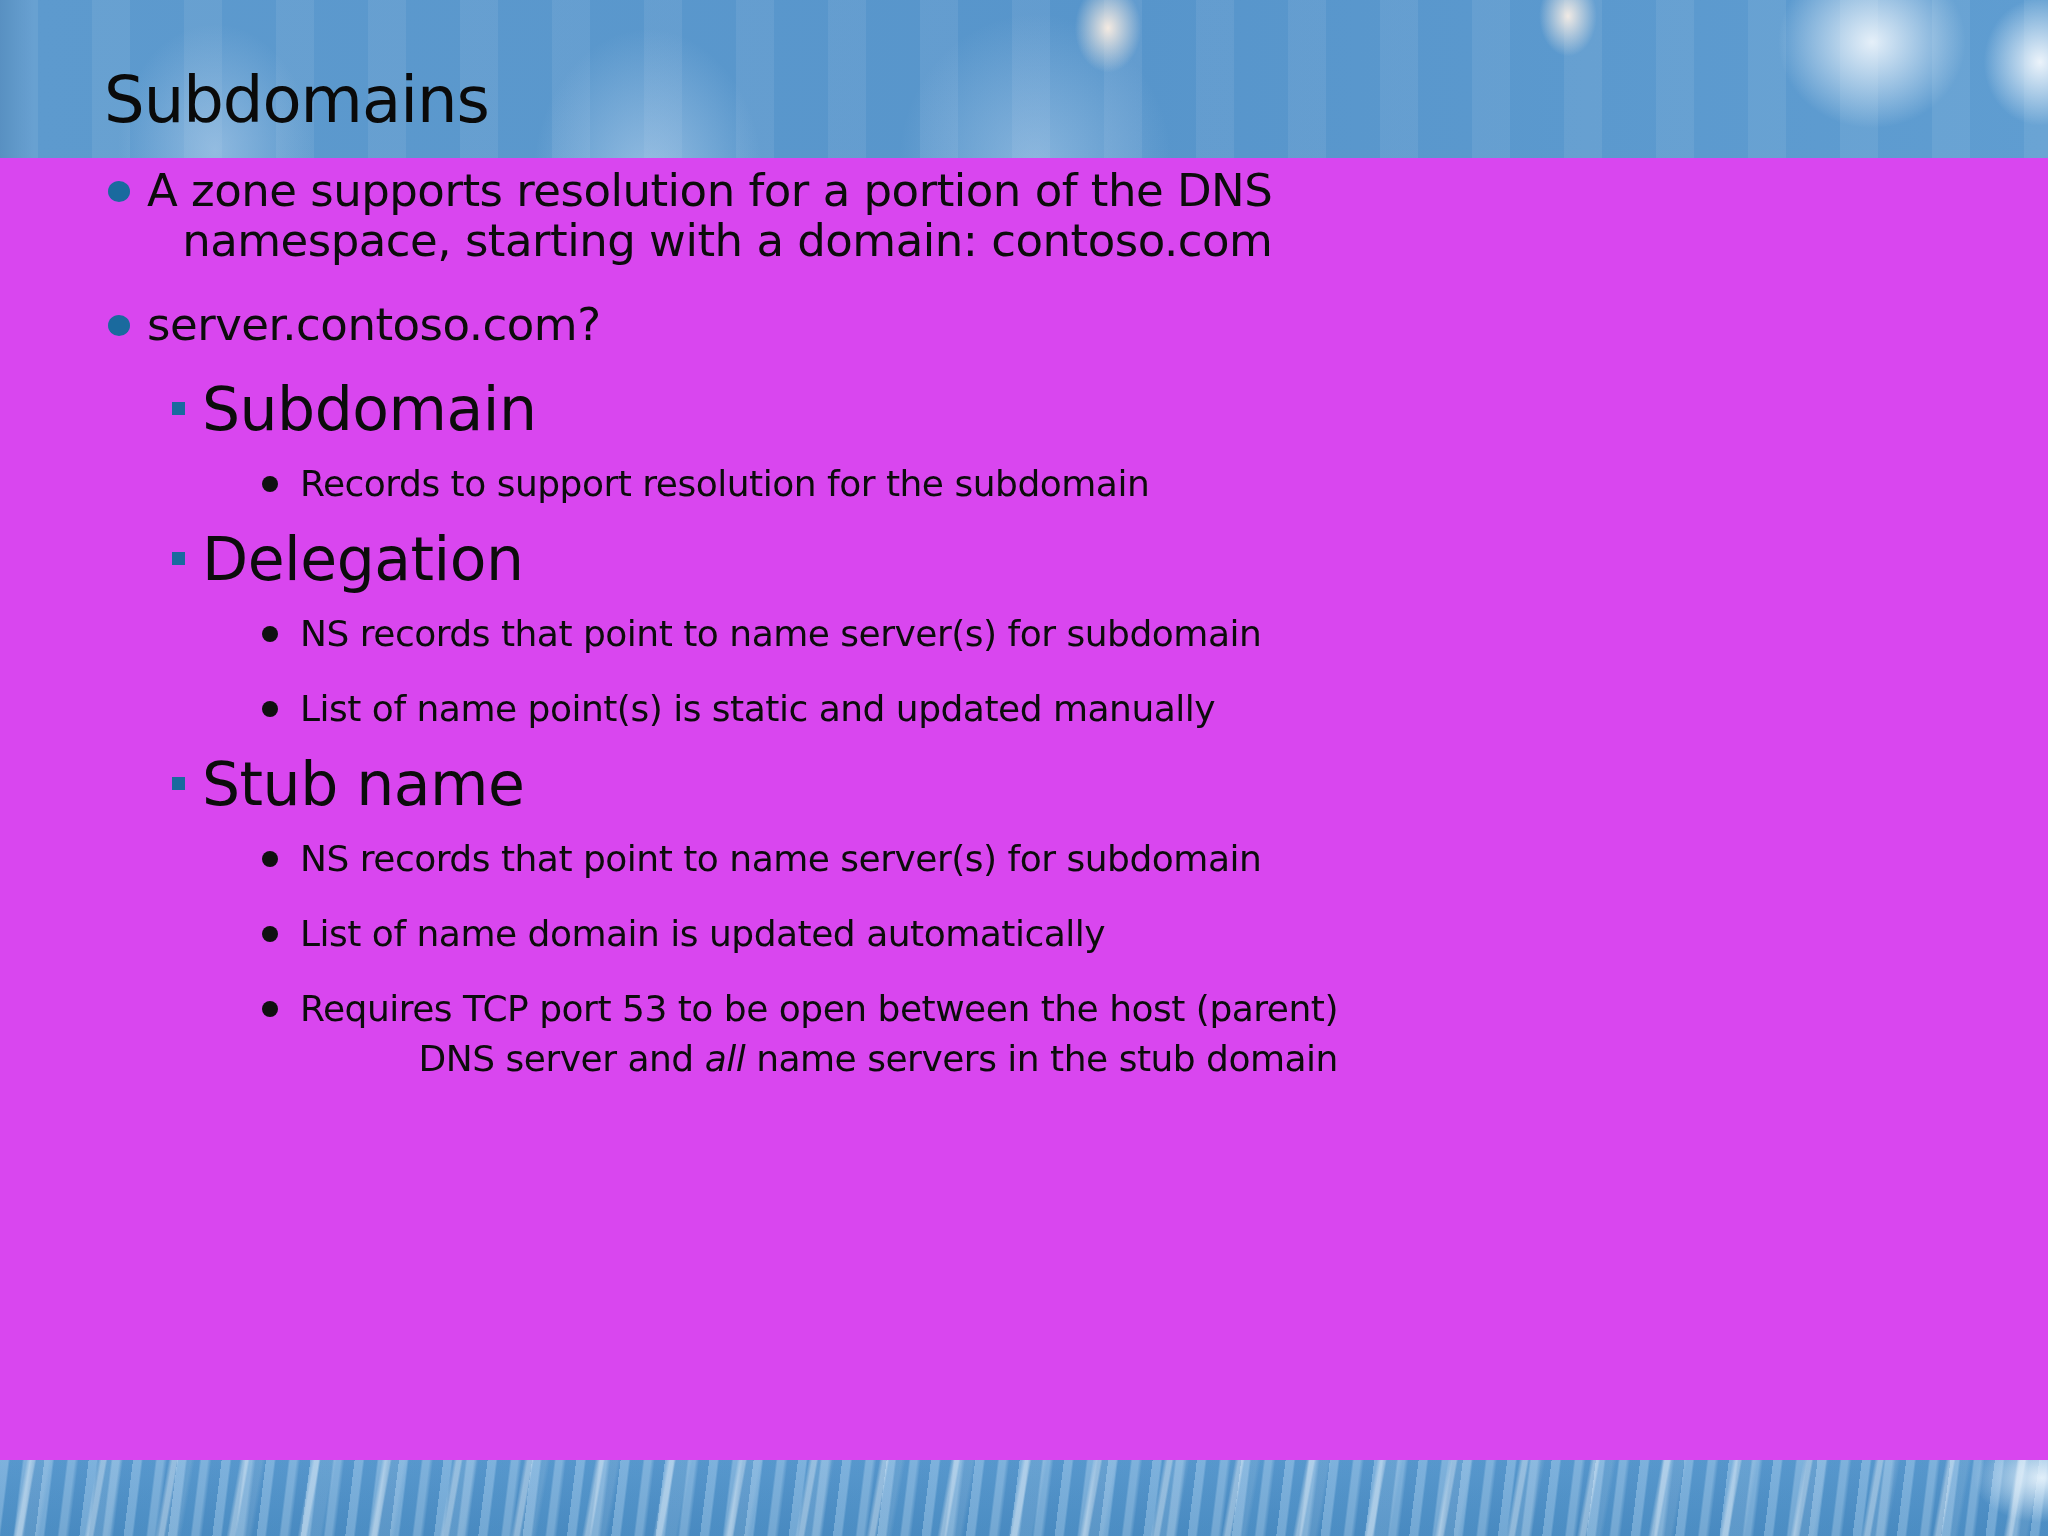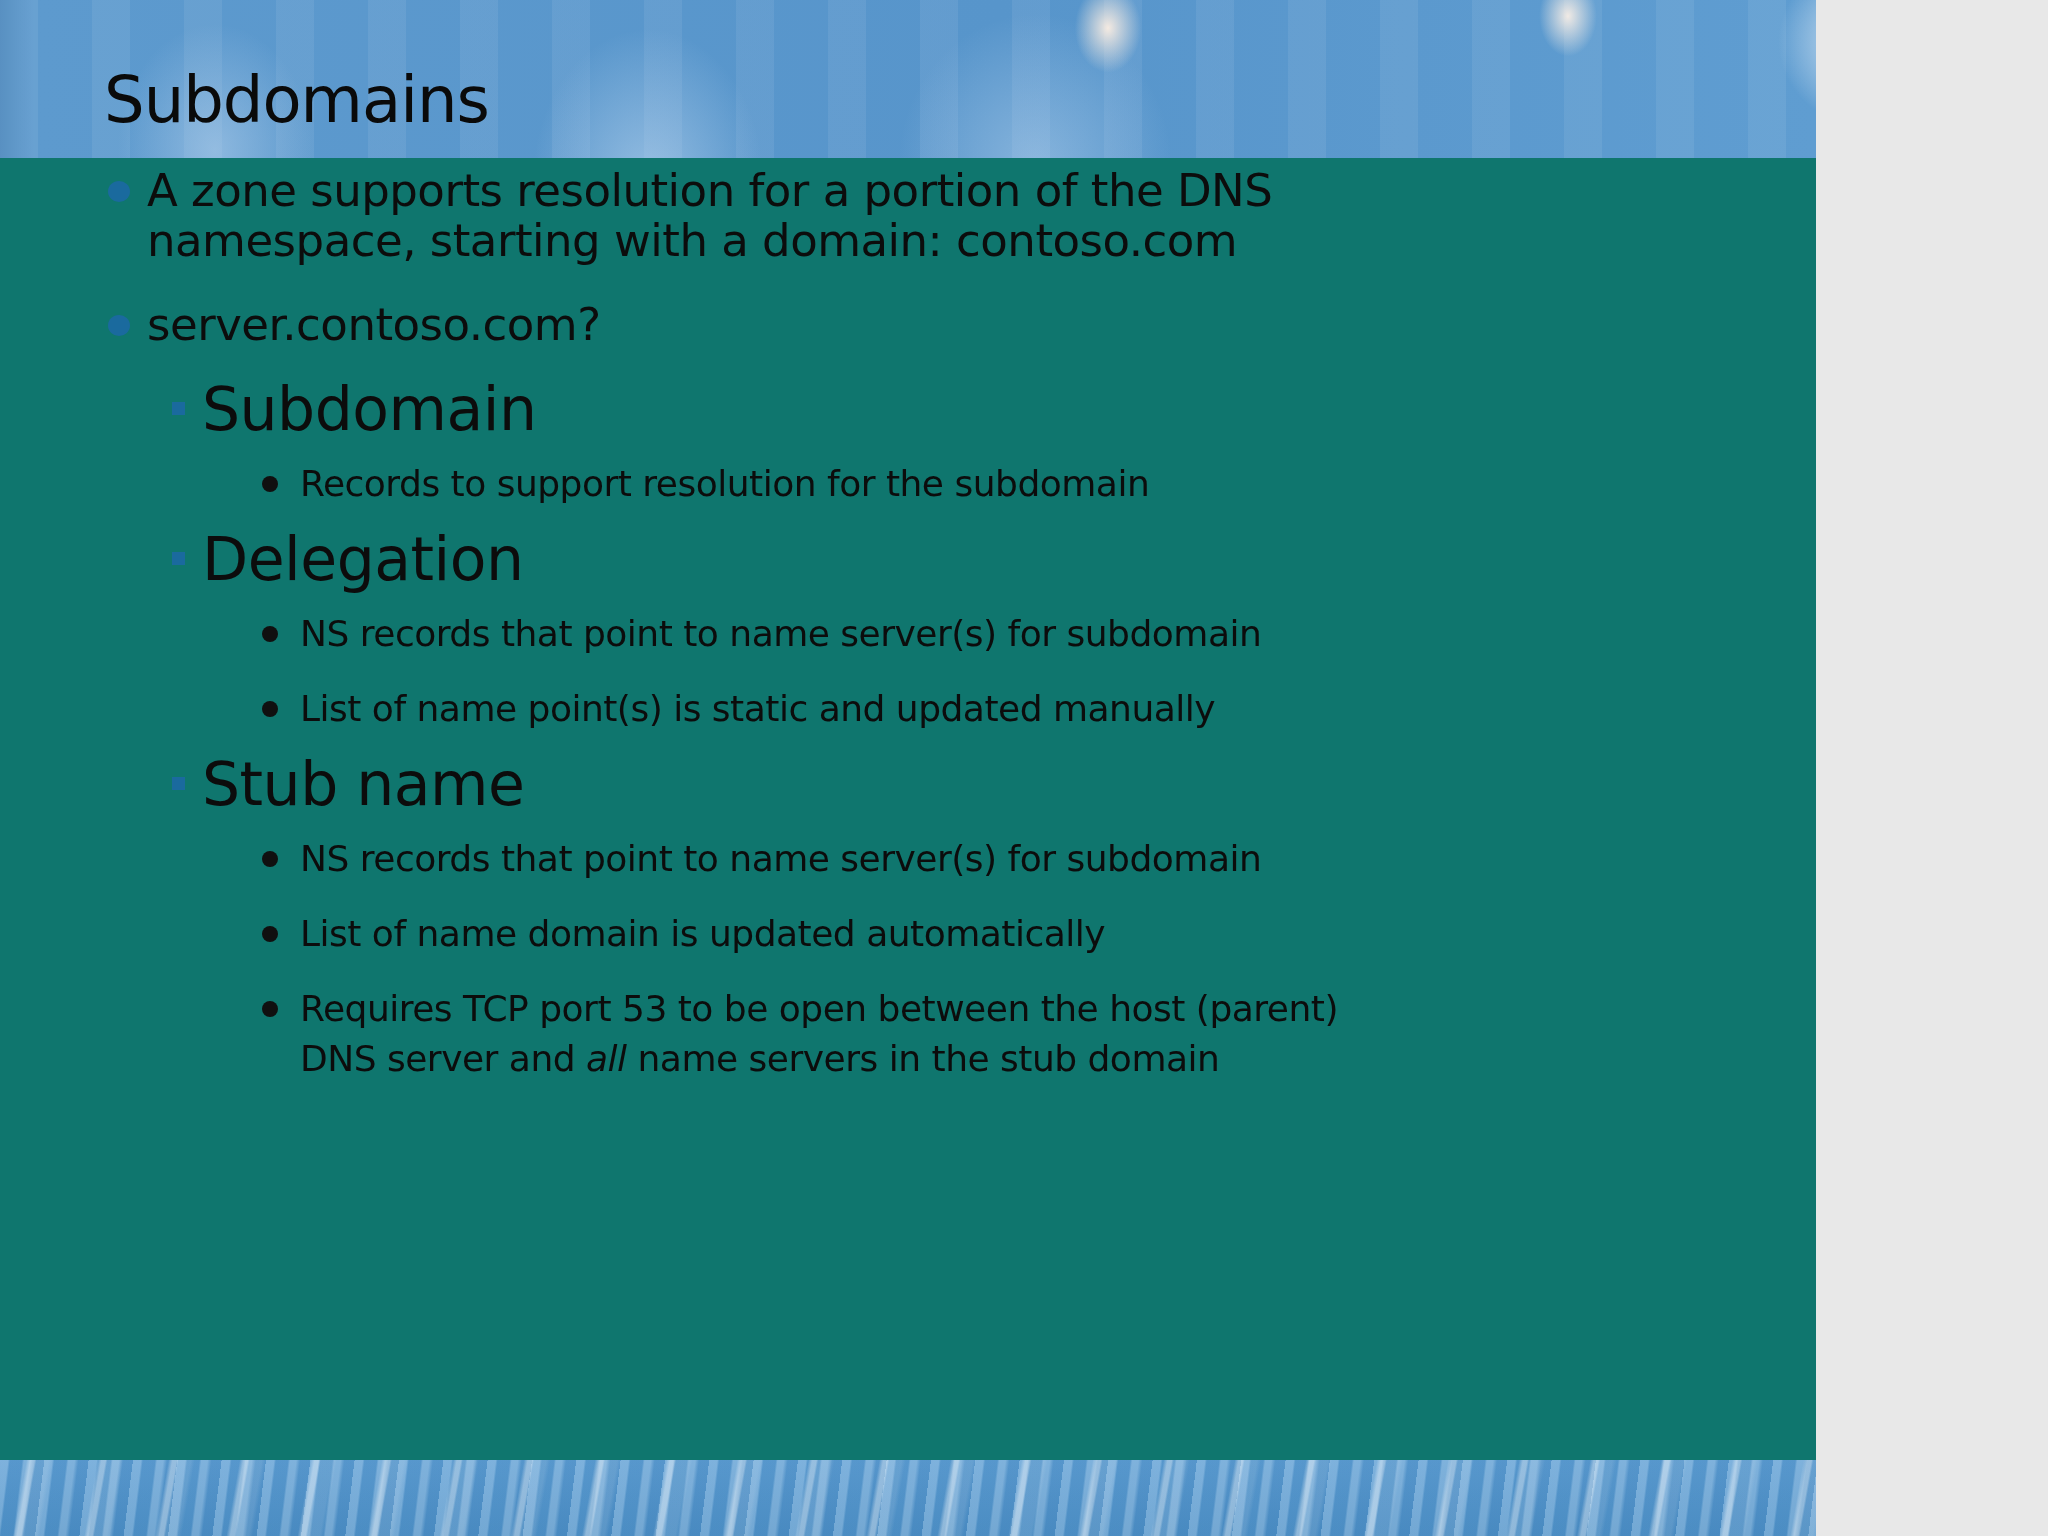--- a/index.html
+++ b/index.html
@@ -1,20 +1,20 @@
 <!DOCTYPE html>
 <html><head>
 <meta charset="utf-8">
 <style>
   html, body { margin: 0; padding: 0; background: #e8e8e8; }
   .slide {
     position: relative;
-    width: 1816px;
+    width: 2048px;
     height: 1536px;
-    background: #0f766e;
+    background: #d946ef;
     overflow: hidden;
     font-family: "DejaVu Sans", "Liberation Sans", sans-serif;
     color: #0c0c0c;
   }
 
   
   .band-top {
     position: absolute;
     top: 0; left: 0; right: 0;
     height: 158px;
@@ -53,21 +53,21 @@
       linear-gradient(180deg, #5b9cd2, #4c8fc6);
   }
 
   
   .content {
     position: absolute;
     top: 158px; left: 0; right: 0; bottom: 76px;
     padding-top: 8px;
     overflow: hidden;
   }
-  .row { display: flex; align-items: flex-start; letter-spacing: -0.5px; }
+  .row { display: flex; align-items: flex-start; letter-spacing: -0.5px; text-align: right; }
   .row .txt { white-space: nowrap; }
   .row.wrap2 .txt { white-space: normal; }
   .lvl1 { margin: 0 0 34px 108px; font-size: 45px; line-height: 50px; }
   .lvl2 { margin: 0 0 25px 172px; font-size: 60px; line-height: 50px; }
   .lvl3 { margin: 0 0 25px 262px; font-size: 36px; line-height: 50px; }
 
   .marker { flex: none; display: inline-block; }
   .m1 { width: 22px; height: 21px; border-radius: 50%; background: #1a6a9e; margin: 15px 17px 0 0; }
   .m2 { width: 13px; height: 13px; background: #1a6a9e; margin: 18px 17px 0 0; }
   .m3 { width: 16px; height: 16px; border-radius: 50%; background: #101010; margin: 17px 22px 0 0; }

